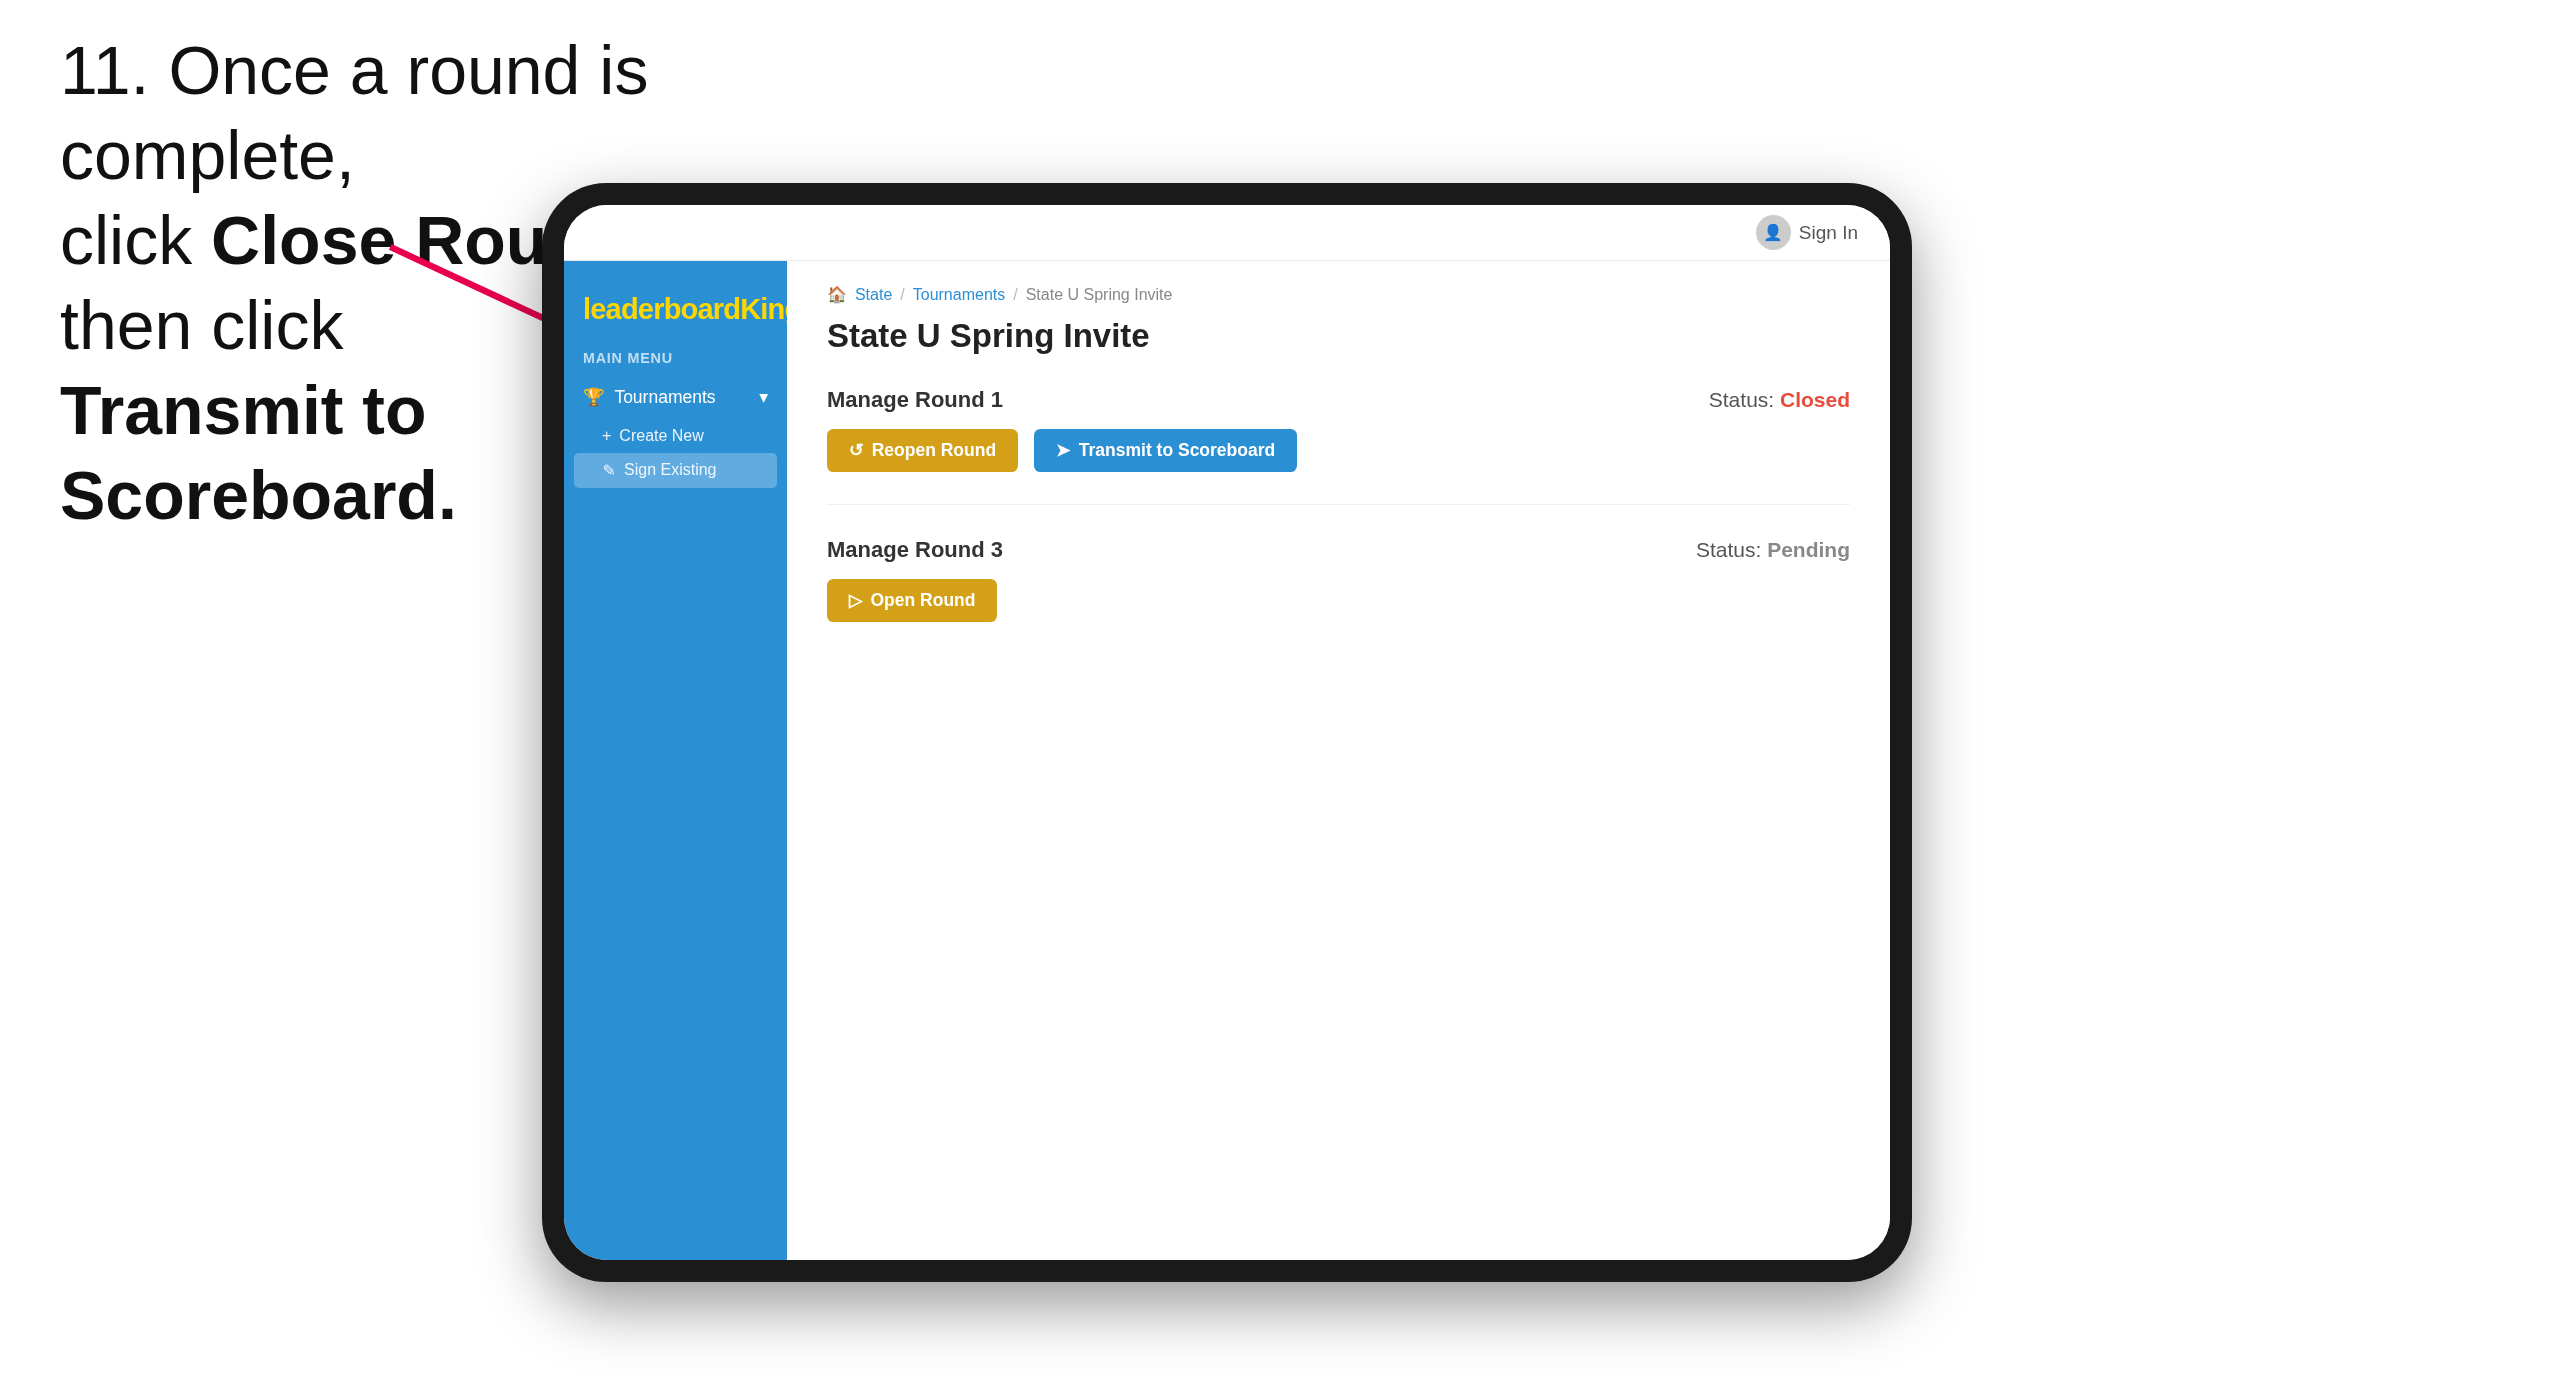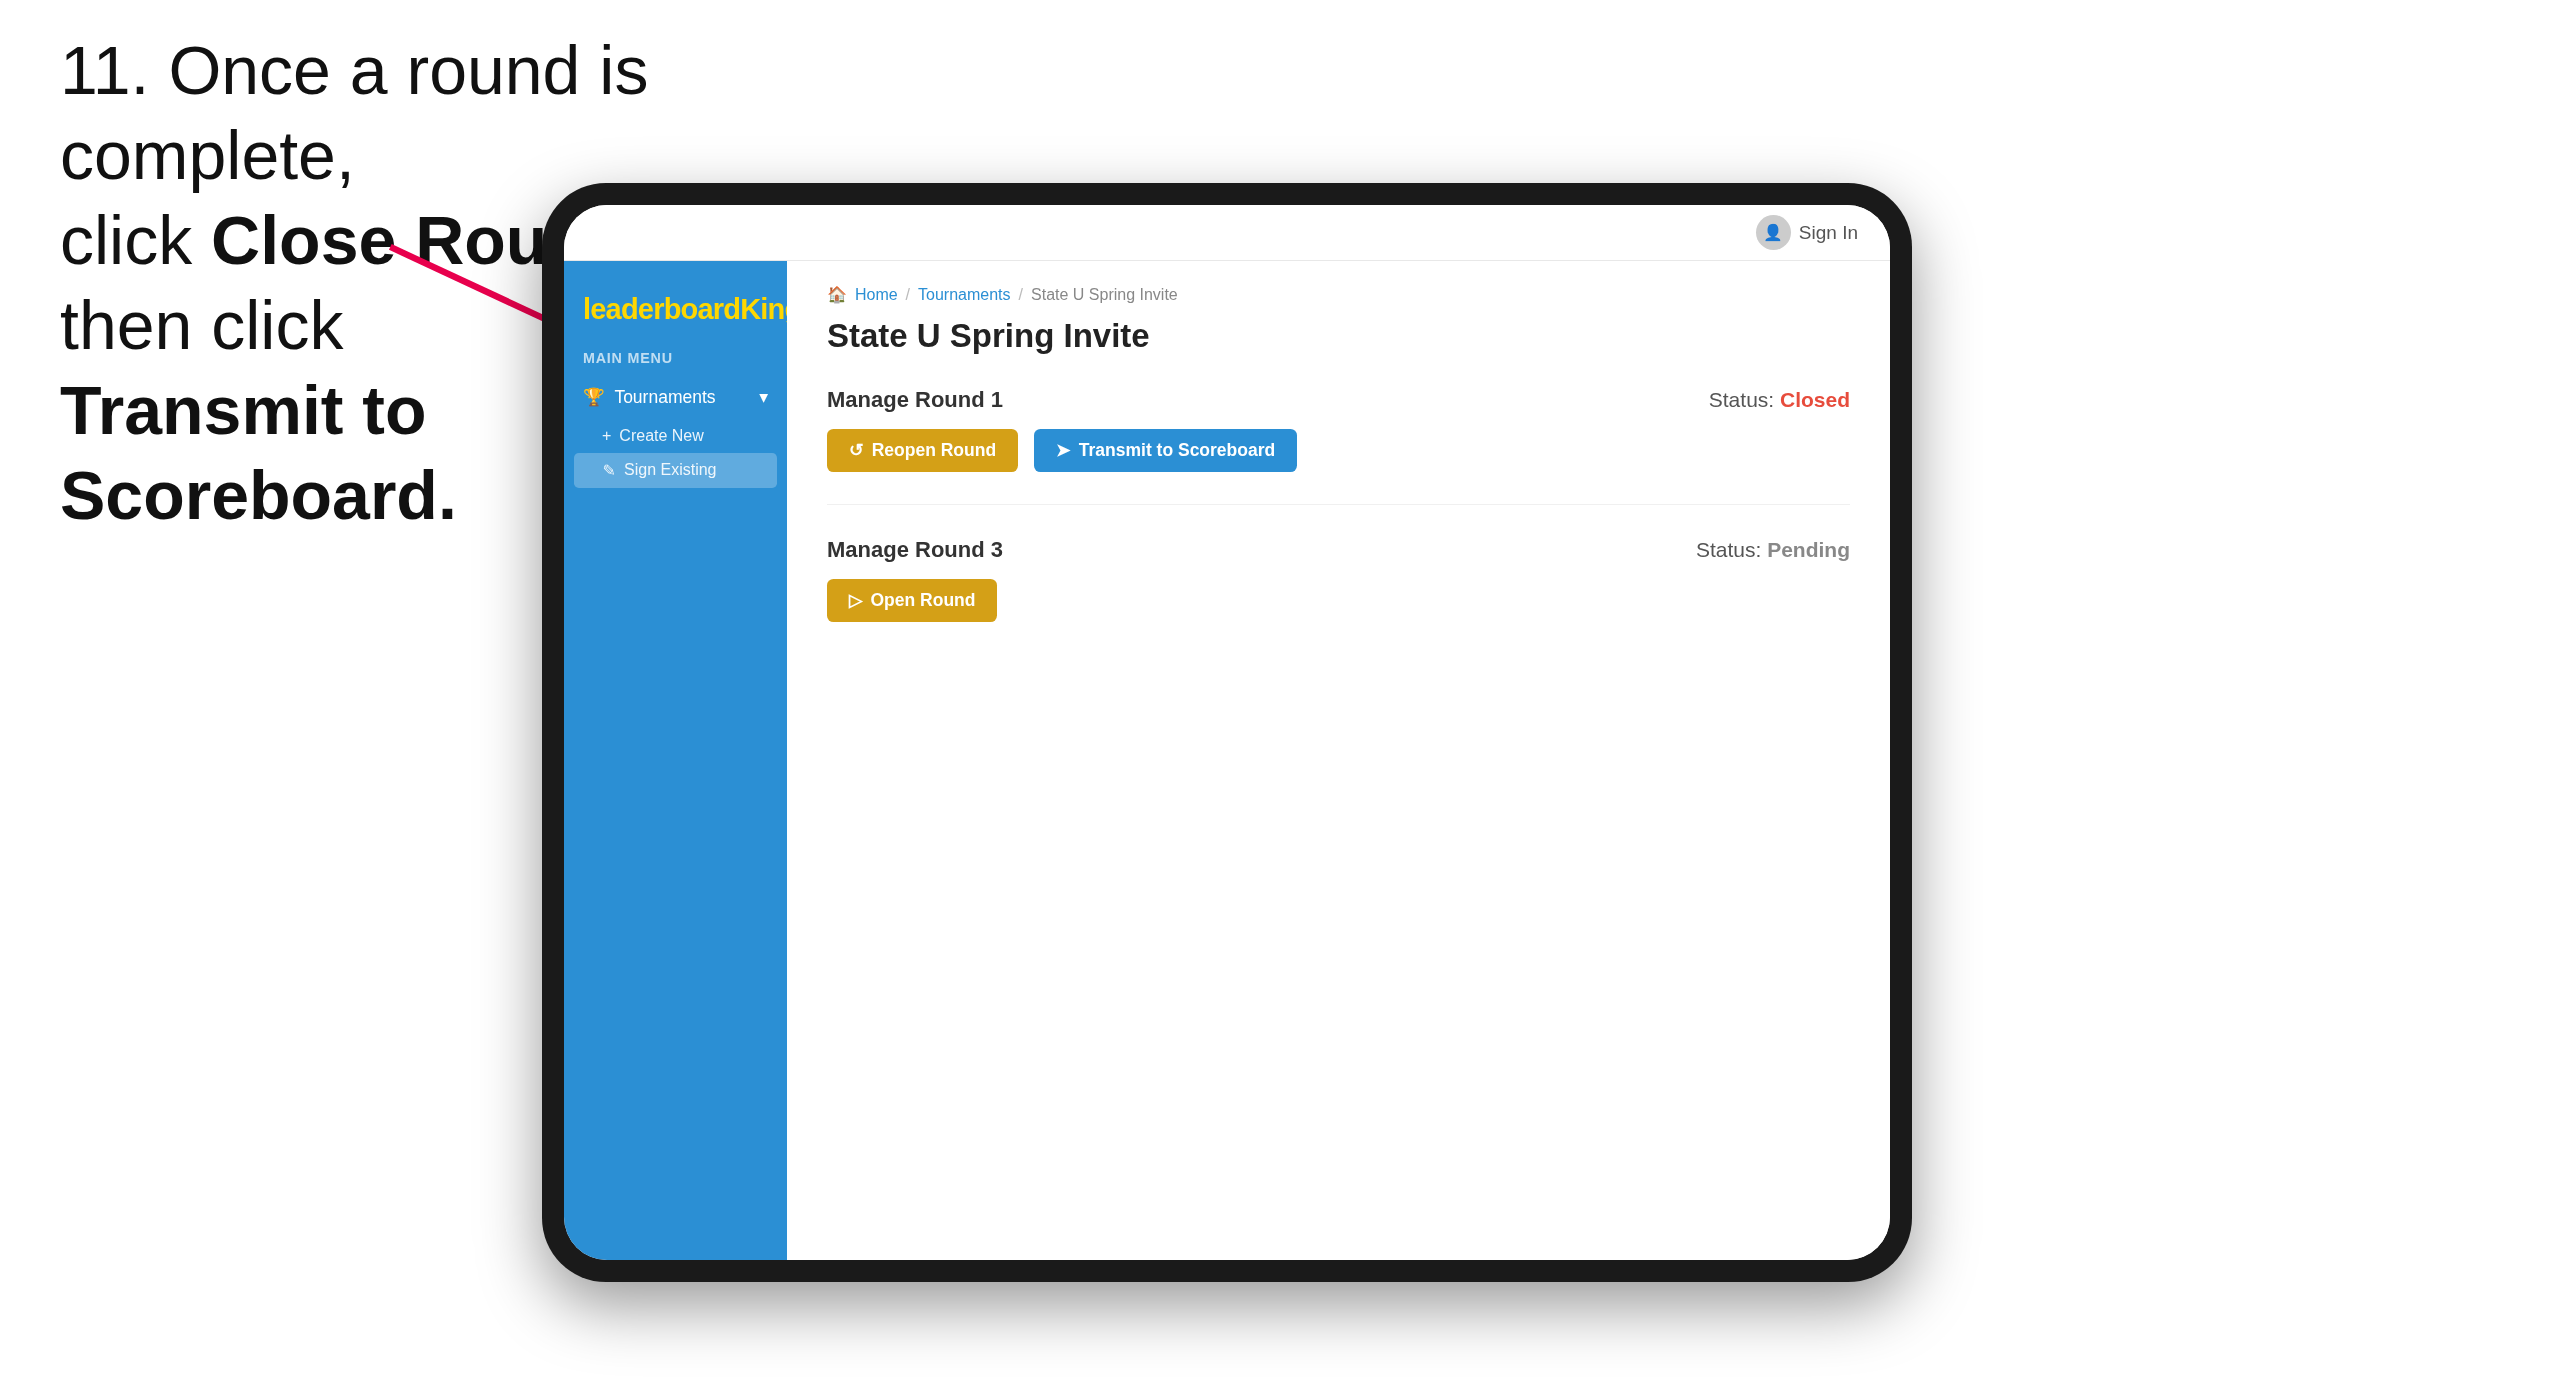--- a/index.html
+++ b/index.html
@@ -341,21 +341,21 @@
         <div class="sidebar-sub-item active">
           <span>✎</span>
           <span>Sign Existing</span>
         </div>
       </div>
 
       <div class="main-content">
 
         <div class="breadcrumb">
           <span>🏠</span>
-          <a>Home</a>
+          <a>State</a>
           <span class="breadcrumb-sep">/</span>
           <a>Tournaments</a>
           <span class="breadcrumb-sep">/</span>
           <span>State U Spring Invite</span>
         </div>
 
         <h1 class="page-title">State U Spring Invite</h1>
 
         <div class="round-section">
           <div class="round-header">

